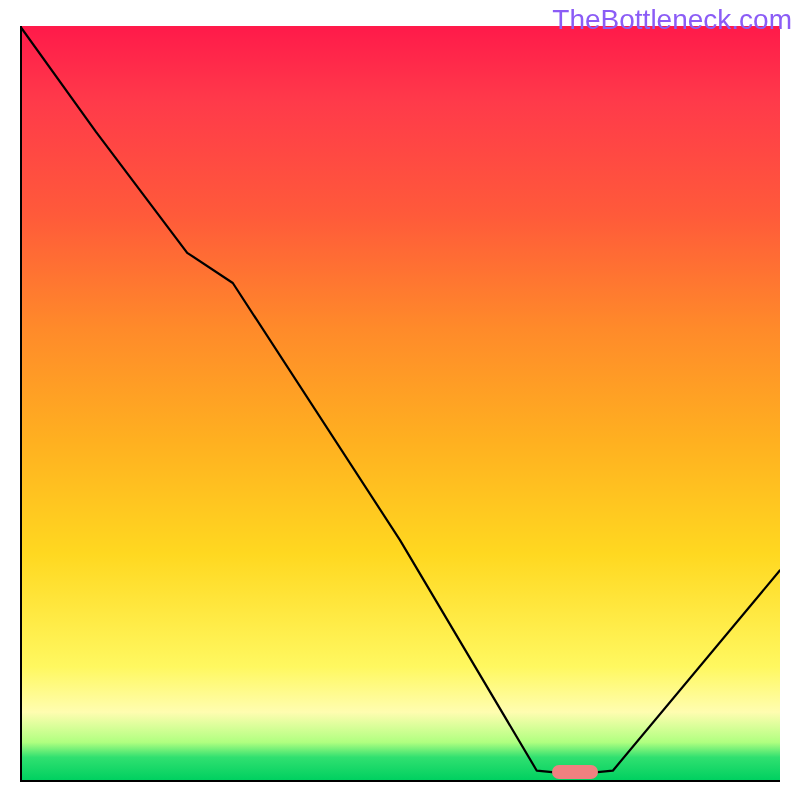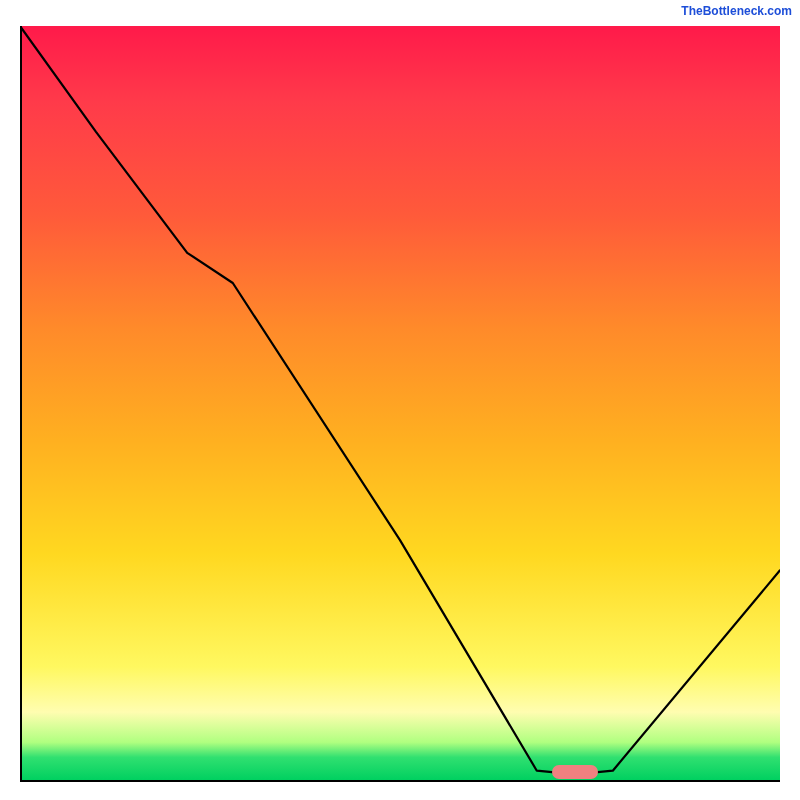--- a/index.html
+++ b/index.html
@@ -8,23 +8,23 @@
     width: 800px;
     height: 800px;
     background: #ffffff;
     font-family: Arial, sans-serif;
     position: relative;
   }
   .watermark {
     position: absolute;
     top: 4px;
     right: 8px;
-    color: #1d4ed8;
-    font-size: 12px;
-    font-weight: 700;
+    color: #8b5cf6;
+    font-size: 28px;
+    font-weight: 400;
     z-index: 10;
   }
   .plot-area {
     position: absolute;
     left: 20px;
     top: 26px;
     width: 760px;
     height: 756px;
   }
   .gradient-bg {

